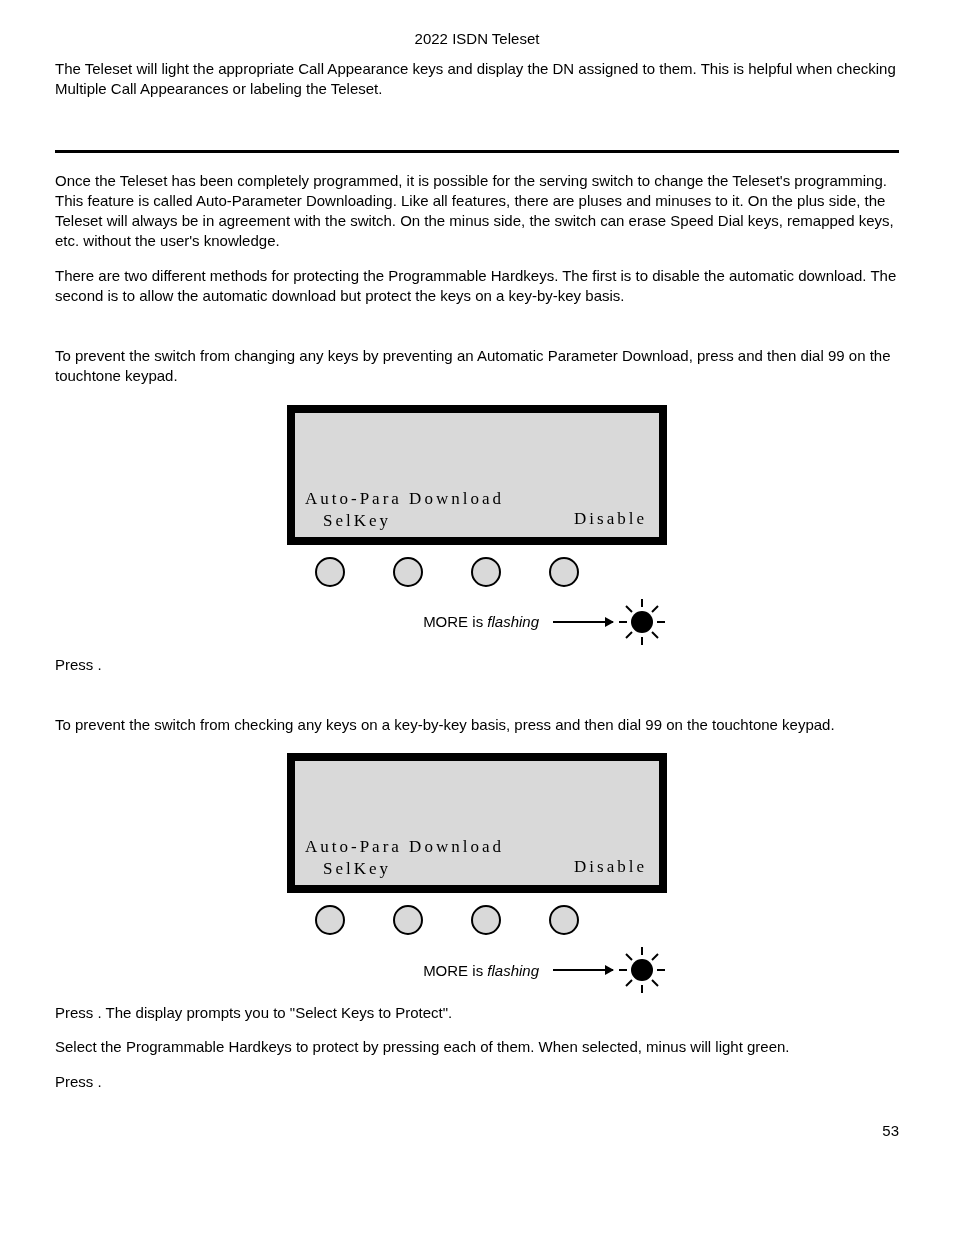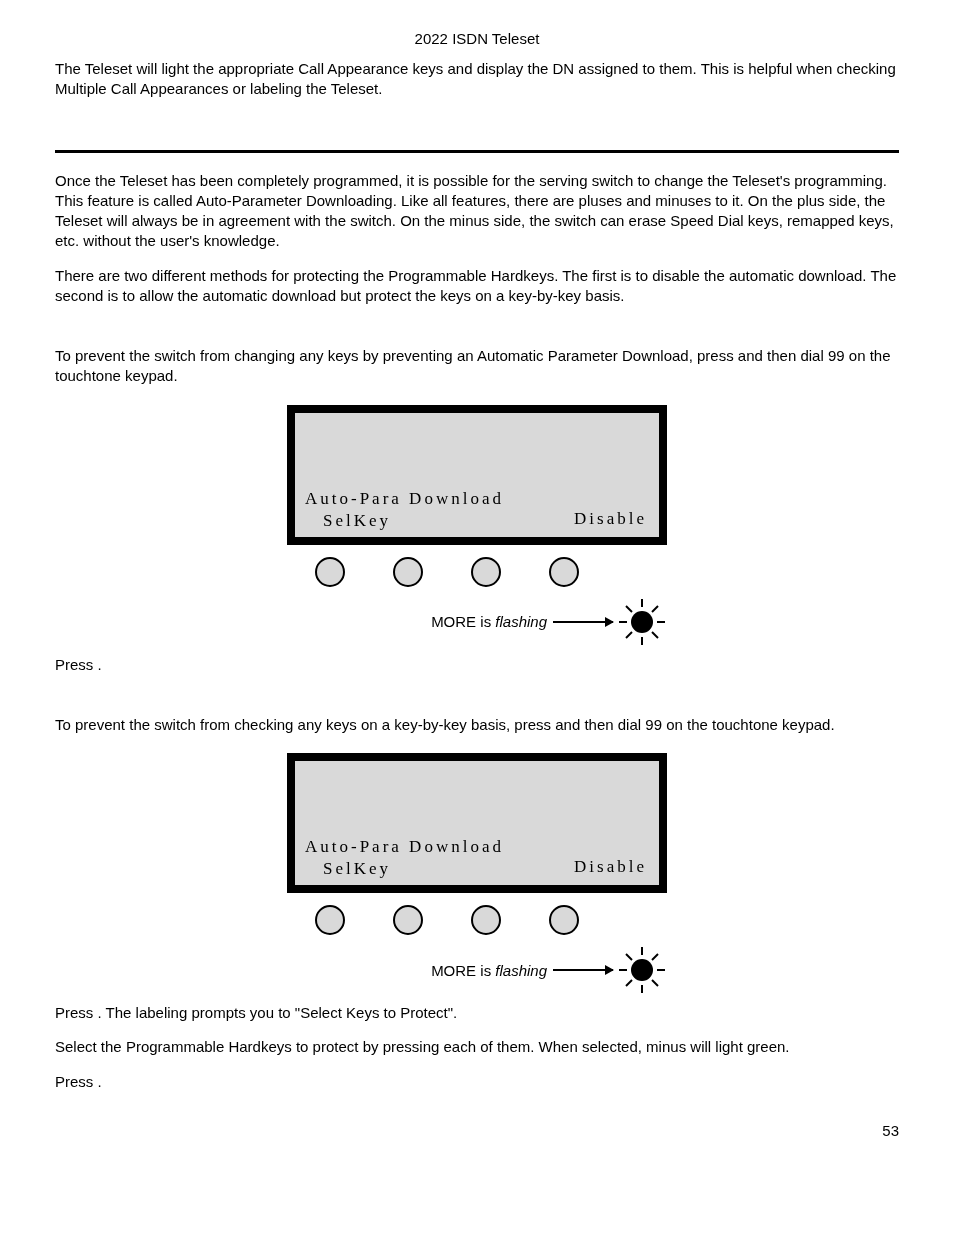--- a/index.html
+++ b/index.html
@@ -72,21 +72,21 @@
     align-items: center;
     justify-content: flex-end;
     margin-top: 10px;
     padding-right: 0;
     position: relative;
     height: 50px;
   }
   .more-label {
     font-family: Arial, Helvetica, sans-serif;
     font-size: 15px;
-    margin-right: 6px;
+    margin-right: 14px;
     white-space: nowrap;
   }
   .more-label .ital { font-style: italic; }
   .arrow-line {
     width: 60px;
     height: 2px;
     background: #000;
     position: relative;
     margin-right: 4px;
   }
@@ -199,21 +199,21 @@
           <line x1="35" y1="35" x2="41" y2="41"></line>
           <line x1="9" y1="41" x2="15" y2="35"></line>
           <line x1="35" y1="15" x2="41" y2="9"></line>
         </g>
       </svg>
     </div>
   </div>
 </div>
 
 <div class="para">
-  <span>Press </span><span>. The labeling prompts you to "Select Keys to Protect".</span>
+  <span>Press </span><span>. The display prompts you to "Select Keys to Protect".</span>
 </div>
 
 <div class="para">Select the Programmable Hardkeys to protect by pressing each of them. When selected, minus will light green.</div>
 
 <div class="para">
   <span>Press </span><span>.</span>
 </div>
 
 <div class="page-no">53</div>
 

